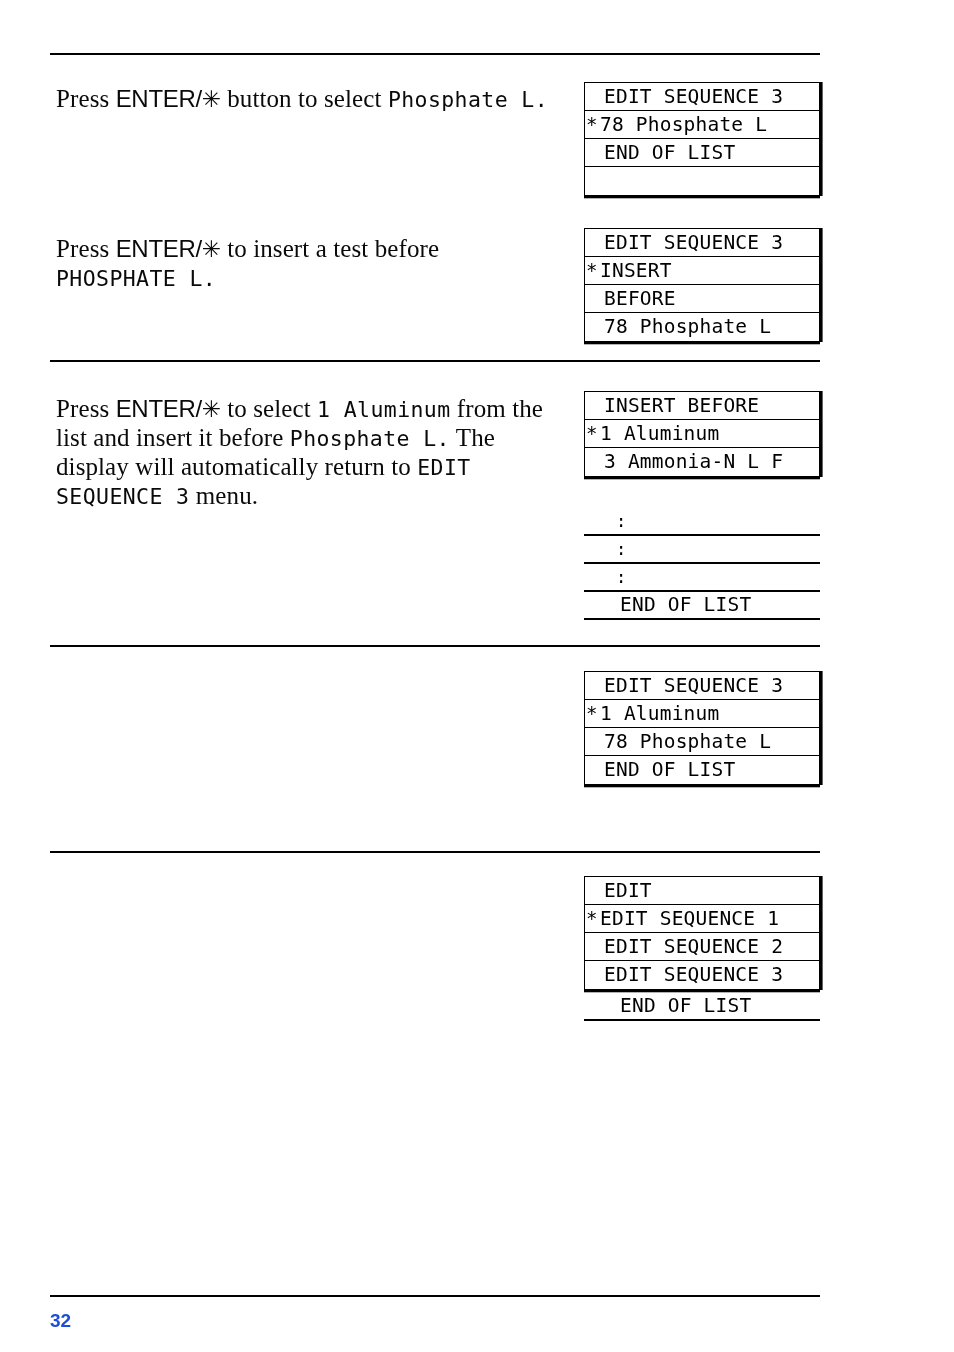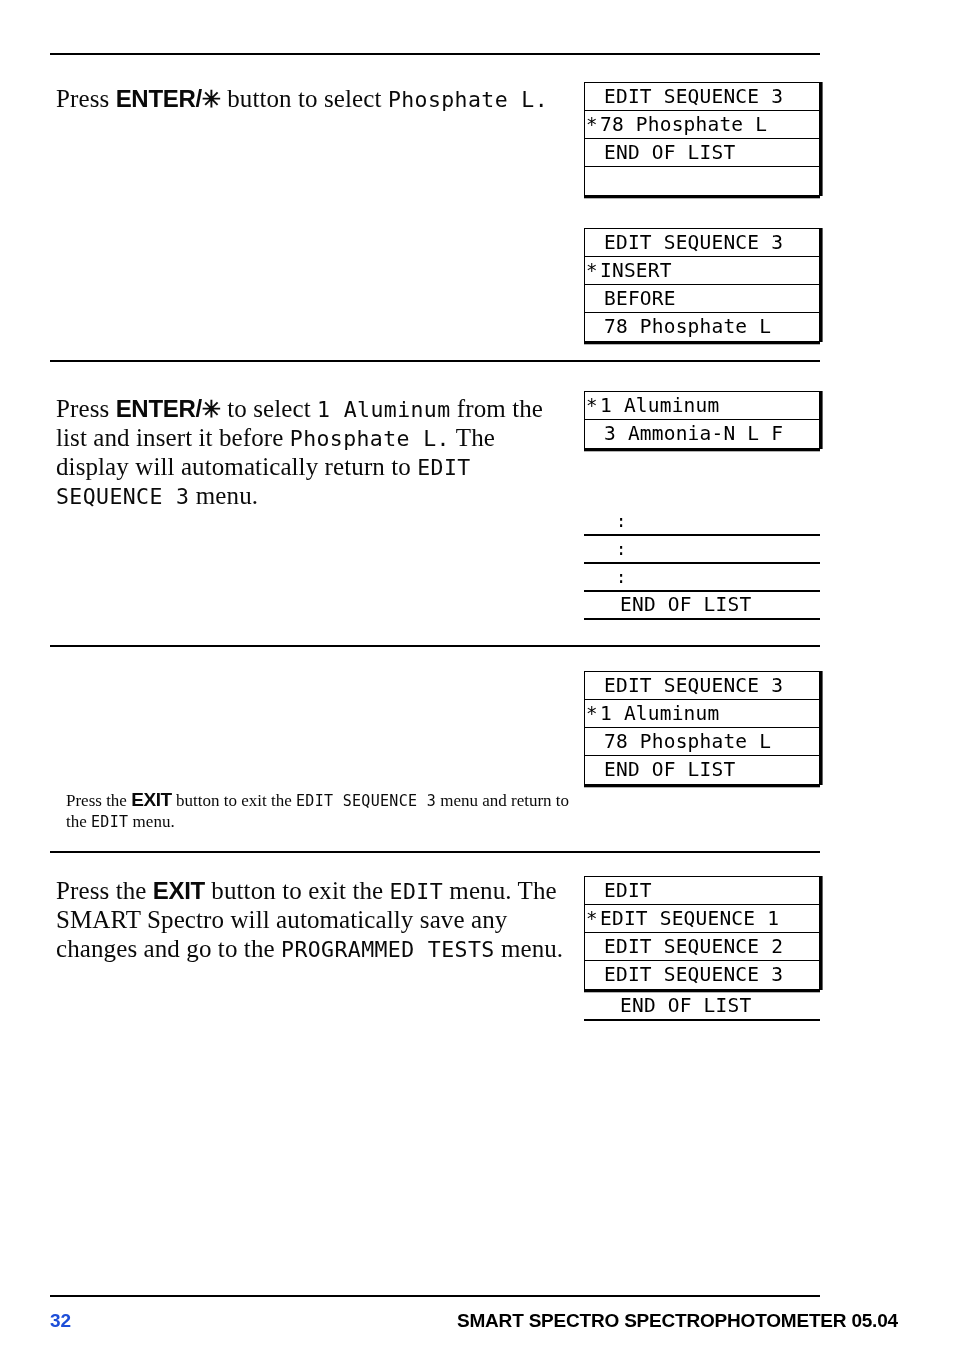--- a/index.html
+++ b/index.html
@@ -43,21 +43,21 @@
   .prose {
     position: absolute;
     font-family: "Liberation Serif", serif;
     font-size: 25px;
     line-height: 1.16;
     color: #0a0a0a;
     letter-spacing: 0.1px;
   }
   .prose .key {
     font-family: "Liberation Sans", sans-serif;
-    font-weight: bold;
+    font-weight: normal;
     font-size: 24px;
     letter-spacing: -0.3px;
     margin-top: 16px;
   }
   .prose .star { font-size: 23px; }
   .lcdtxt {
     font-family: "DejaVu Sans Mono", monospace;
     font-size: 21.5px;
     letter-spacing: 0.4px;
   }
@@ -183,20 +183,23 @@
     <div class="lcd-row indent">
       <span class="lcd-star"></span>
       <span class="lcd-label">END OF LIST</span>
     </div>
     <div class="lcd-row indent">
       <span class="lcd-star"></span>
       <span class="lcd-label"></span>
     </div>
   </div>
 
+  <div class="prose" style="left:56px; top:234px; width:500px;">
+    <span>Press </span><span class="key">ENTER</span><span class="key">/</span><span class="key star">✳</span><span> to insert a test before</span><br><span class="lcdtxt">PHOSPHATE L.</span>
+  </div>
 
   <div class="lcd lcd-frame" style="left:584px; top:228px;">
     <div class="lcd-row indent">
       <span class="lcd-star"></span>
       <span class="lcd-label">EDIT SEQUENCE 3</span>
     </div>
     <div class="lcd-row">
       <span class="lcd-star">*</span>
       <span class="lcd-label">INSERT</span>
     </div>
@@ -210,20 +213,24 @@
     </div>
   </div>
 
   <div class="rule" style="top:360px;"></div>
 
   <div class="prose" style="left:56px; top:394px; width:500px;">
     <span>Press </span><span class="key">ENTER</span><span class="key">/</span><span class="key star">✳</span><span> to select </span><span class="lcdtxt">1 Aluminum</span><span> from the list and insert it before </span><span class="lcdtxt">Phosphate L.</span><span> The display will automatically return to </span><span class="lcdtxt">EDIT SEQUENCE 3</span><span> menu.</span>
   </div>
 
   <div class="lcd lcd-frame" style="left:584px; top:391px;">
+    <div class="lcd-row indent">
+      <span class="lcd-star"></span>
+      <span class="lcd-label">INSERT BEFORE</span>
+    </div>
     <div class="lcd-row">
       <span class="lcd-star">*</span>
       <span class="lcd-label">1 Aluminum</span>
     </div>
     <div class="lcd-row indent">
       <span class="lcd-star"></span>
       <span class="lcd-label">3 Ammonia-N L F</span>
     </div>
   </div>
 
@@ -242,23 +249,20 @@
     </div>
     <div class="lcd-row">
       <span class="dots"></span>
       <span class="lcd-label">END OF LIST</span>
     </div>
   </div>
 
   <div class="rule" style="top:645px;"></div>
 
 
-  <div class="prose-small" style="left:66px; top:789px; width:510px;">
-    <span>Press the </span><span class="key">EXIT</span><span> button to exit the </span><span class="lcdtxt">EDIT SEQUENCE 3</span><span> menu and return to the </span><span class="lcdtxt">EDIT</span><span> menu.</span>
-  </div>
 
   <div class="lcd lcd-frame" style="left:584px; top:671px;">
     <div class="lcd-row indent">
       <span class="lcd-star"></span>
       <span class="lcd-label">EDIT SEQUENCE 3</span>
     </div>
     <div class="lcd-row">
       <span class="lcd-star">*</span>
       <span class="lcd-label">1 Aluminum</span>
     </div>
@@ -267,23 +271,20 @@
       <span class="lcd-label">78 Phosphate L</span>
     </div>
     <div class="lcd-row indent">
       <span class="lcd-star"></span>
       <span class="lcd-label">END OF LIST</span>
     </div>
   </div>
 
   <div class="rule" style="top:851px;"></div>
 
-  <div class="prose" style="left:56px; top:876px; width:520px;">
-    <span>Press the </span><span class="key">EXIT</span><span> button to exit the </span><span class="lcdtxt">EDIT</span><span> menu. The SMART Spectro will automatically save any changes and go to the </span><span class="lcdtxt">PROGRAMMED TESTS</span><span> menu.</span>
-  </div>
 
   <div class="lcd lcd-frame" style="left:584px; top:876px;">
     <div class="lcd-row indent">
       <span class="lcd-star"></span>
       <span class="lcd-label">EDIT</span>
     </div>
     <div class="lcd-row">
       <span class="lcd-star">*</span>
       <span class="lcd-label">EDIT SEQUENCE 1</span>
     </div>
@@ -299,15 +300,14 @@
 
   <div class="lcd-cont" style="position:absolute; left:584px; top:993px;">
     <div class="lcd-row">
       <span class="dots"></span>
       <span class="lcd-label">END OF LIST</span>
     </div>
   </div>
 
   <div class="rule-footer" style="top:1295px;"></div>
   <div class="footer-page" style="left:50px; top:1310px;">32</div>
-  <div class="footer-title" style="left:457px; top:1310px;">SMART SPECTRO SPECTROPHOTOMETER  05.04</div>
 
 </div>
 
 </body></html>

